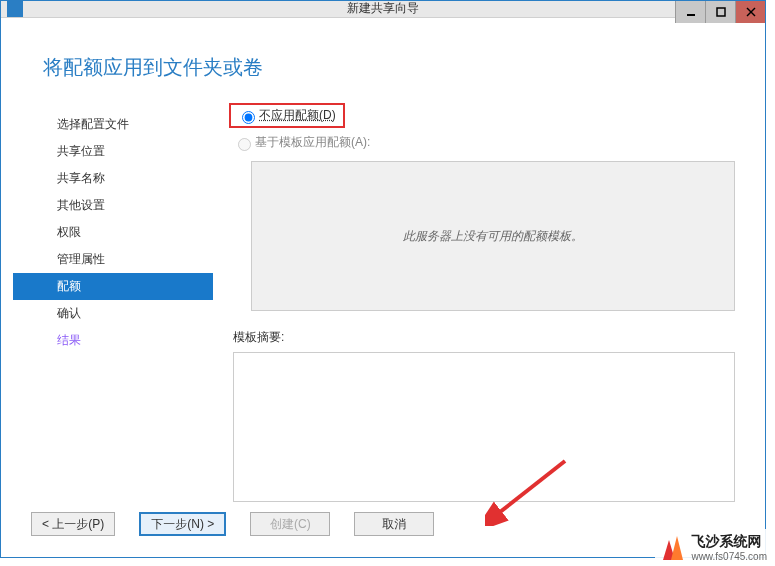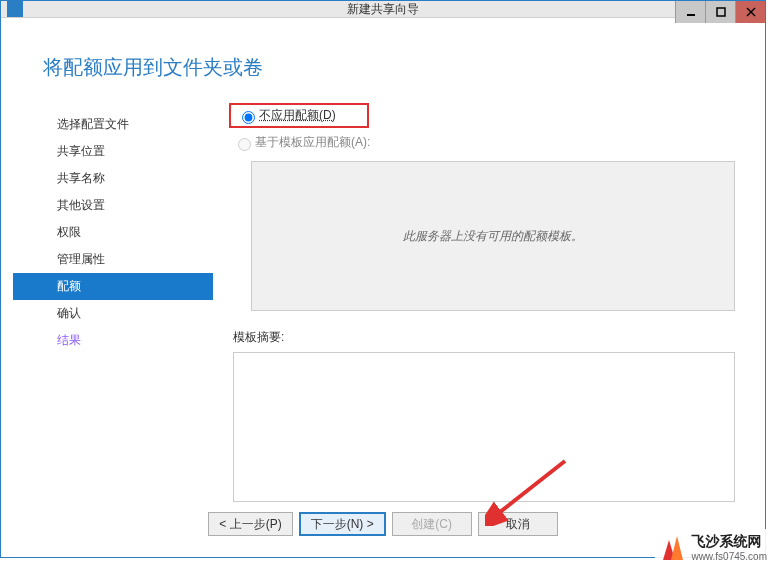--- a/index.html
+++ b/index.html
@@ -18,21 +18,21 @@
       border: 1px solid #2a7ec4;
       display: flex;
       flex-direction: column;
       background: #fff;
     }
     .titlebar {
       height: 44px;
       background: #e8e8e8;
       border-bottom: 1px solid #d0d0d0;
       display: flex;
-      align-items: center;
+      align-items: flex-end;
       position: relative;
     }
     .title-icon {
       width: 16px;
       height: 16px;
       margin-left: 6px;
       background: #2a7ec4;
       display: inline-block;
     }
     .title-text {
@@ -109,21 +109,21 @@
     }
     .radio-row {
       display: flex;
       align-items: center;
       padding: 2px 0;
       font-size: 12px;
     }
     .radio-row.highlighted {
       border: 2px solid #e13030;
       padding: 2px 6px;
-      width: 140px;
+      width: 116px;
       margin-left: -4px;
     }
     .radio-row input { margin-right: 4px; }
     .radio-label { color: #333; }
     .radio-row.highlighted .radio-label { text-decoration: underline dotted; }
     .template-box {
       margin-top: 8px;
       margin-left: 18px;
       height: 150px;
       border: 1px solid #ccc;
@@ -143,22 +143,22 @@
     .summary-box {
       margin-top: 6px;
       height: 150px;
       border: 1px solid #ccc;
       padding: 4px;
       background: #fff;
     }
     .footer {
       padding: 10px 18px 14px 18px;
       display: flex;
-      justify-content: center;
-      gap: 6px;
+      justify-content: flex-start;
+      gap: 24px;
     }
     .btn {
       min-width: 80px;
       height: 24px;
       border: 1px solid #adadad;
       background: #efefef;
       font-size: 12px;
       color: #333;
       padding: 0 10px;
       cursor: pointer;

